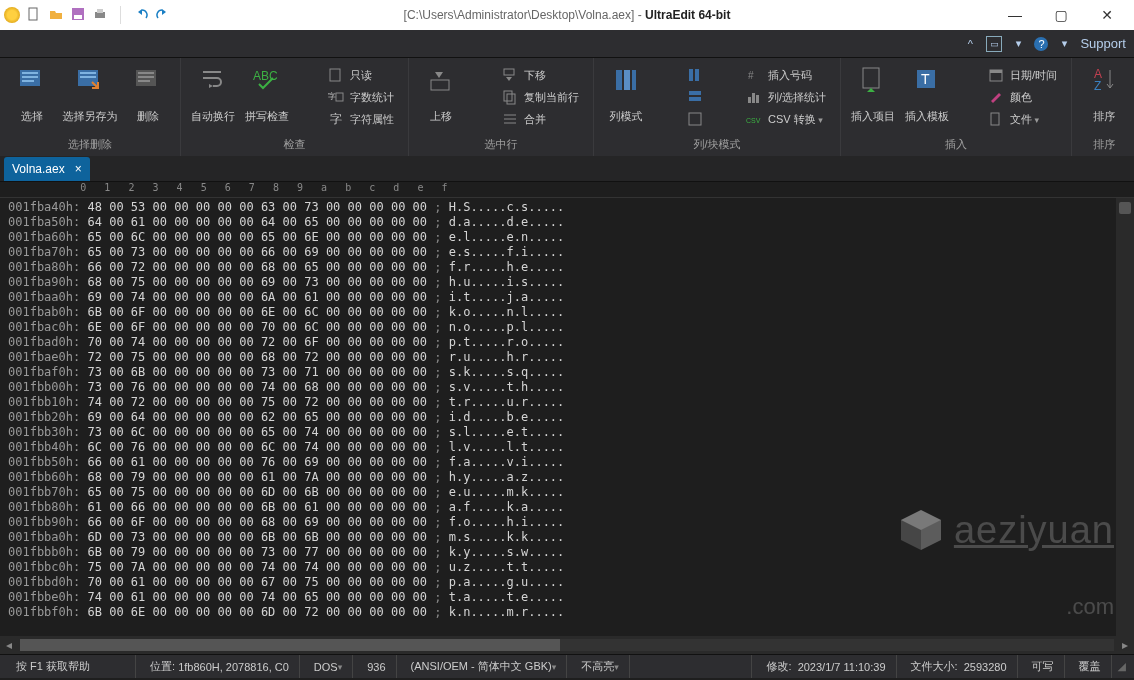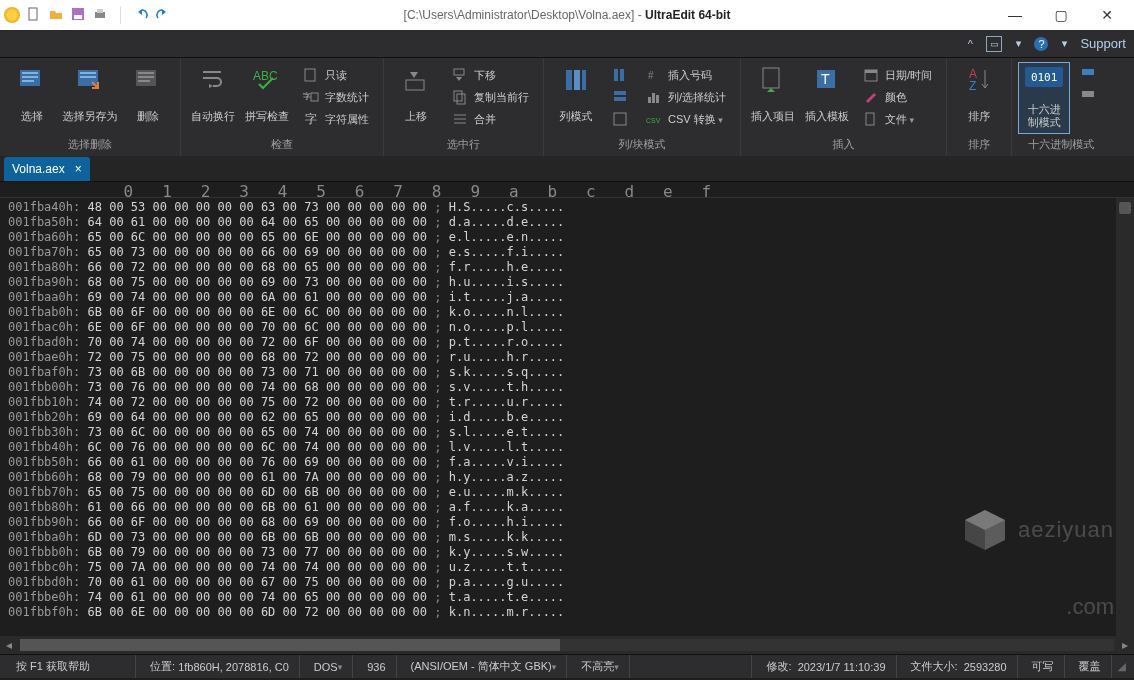--- a/index.html
+++ b/index.html
@@ -119,20 +119,21 @@
 }
 .bigbtn .icon { width: 28px; height: 28px; }
 .bigbtn .lbl { font-size: 11px; color: #ccc; text-align: center; line-height: 1.2; }
 .bigbtn.narrow { width: 52px; }
 
 .smallbtns {
   display: flex;
   flex-direction: column;
   gap: 4px;
   padding: 4px 2px;
+  margin-left: 25px;
 }
 .smallbtn {
   display: flex;
   align-items: center;
   gap: 6px;
   padding: 1px 6px;
   cursor: pointer;
   white-space: nowrap;
 }
 .smallbtn .icon { width: 16px; height: 16px; flex-shrink:0; }
@@ -166,21 +167,21 @@
   border-radius: 3px 3px 0 0;
 }
 .filetab .close { cursor:pointer; }
 
 
 .hex-ruler {
   height: 16px;
   background: #1e1e1e;
   color: #888;
   font-family: Consolas, monospace;
-  font-size: 16px;
+  font-size: 10px;
   padding-left: 8px;
   white-space: pre;
   border-bottom: 1px solid #333;
 }
 
 
 .editor-wrap {
   position: relative;
   height: 438px;
   display: flex;
@@ -256,21 +257,21 @@
 .watermark .logo {
   display:flex;
   align-items:center;
   gap:8px;
   justify-content:flex-end;
 }
 .watermark .cube {
   width: 50px; height: 50px;
   transform: rotate(0deg);
 }
-.watermark .txt1 { font-size: 22px; font-weight: 300; letter-spacing: 1px; }
+.watermark .txt1 { font-size: 38px; font-weight: 300; letter-spacing: 1px; text-decoration: underline; }
 .watermark .txt2 { font-size: 22px; font-weight: 300; margin-top: 39px; }
 
 svg { display:block; }
 </style>
 </head>
 <body>
 
 <div class="titlebar">
   <div class="app-icon"></div>
   <div class="toolbar-group">

